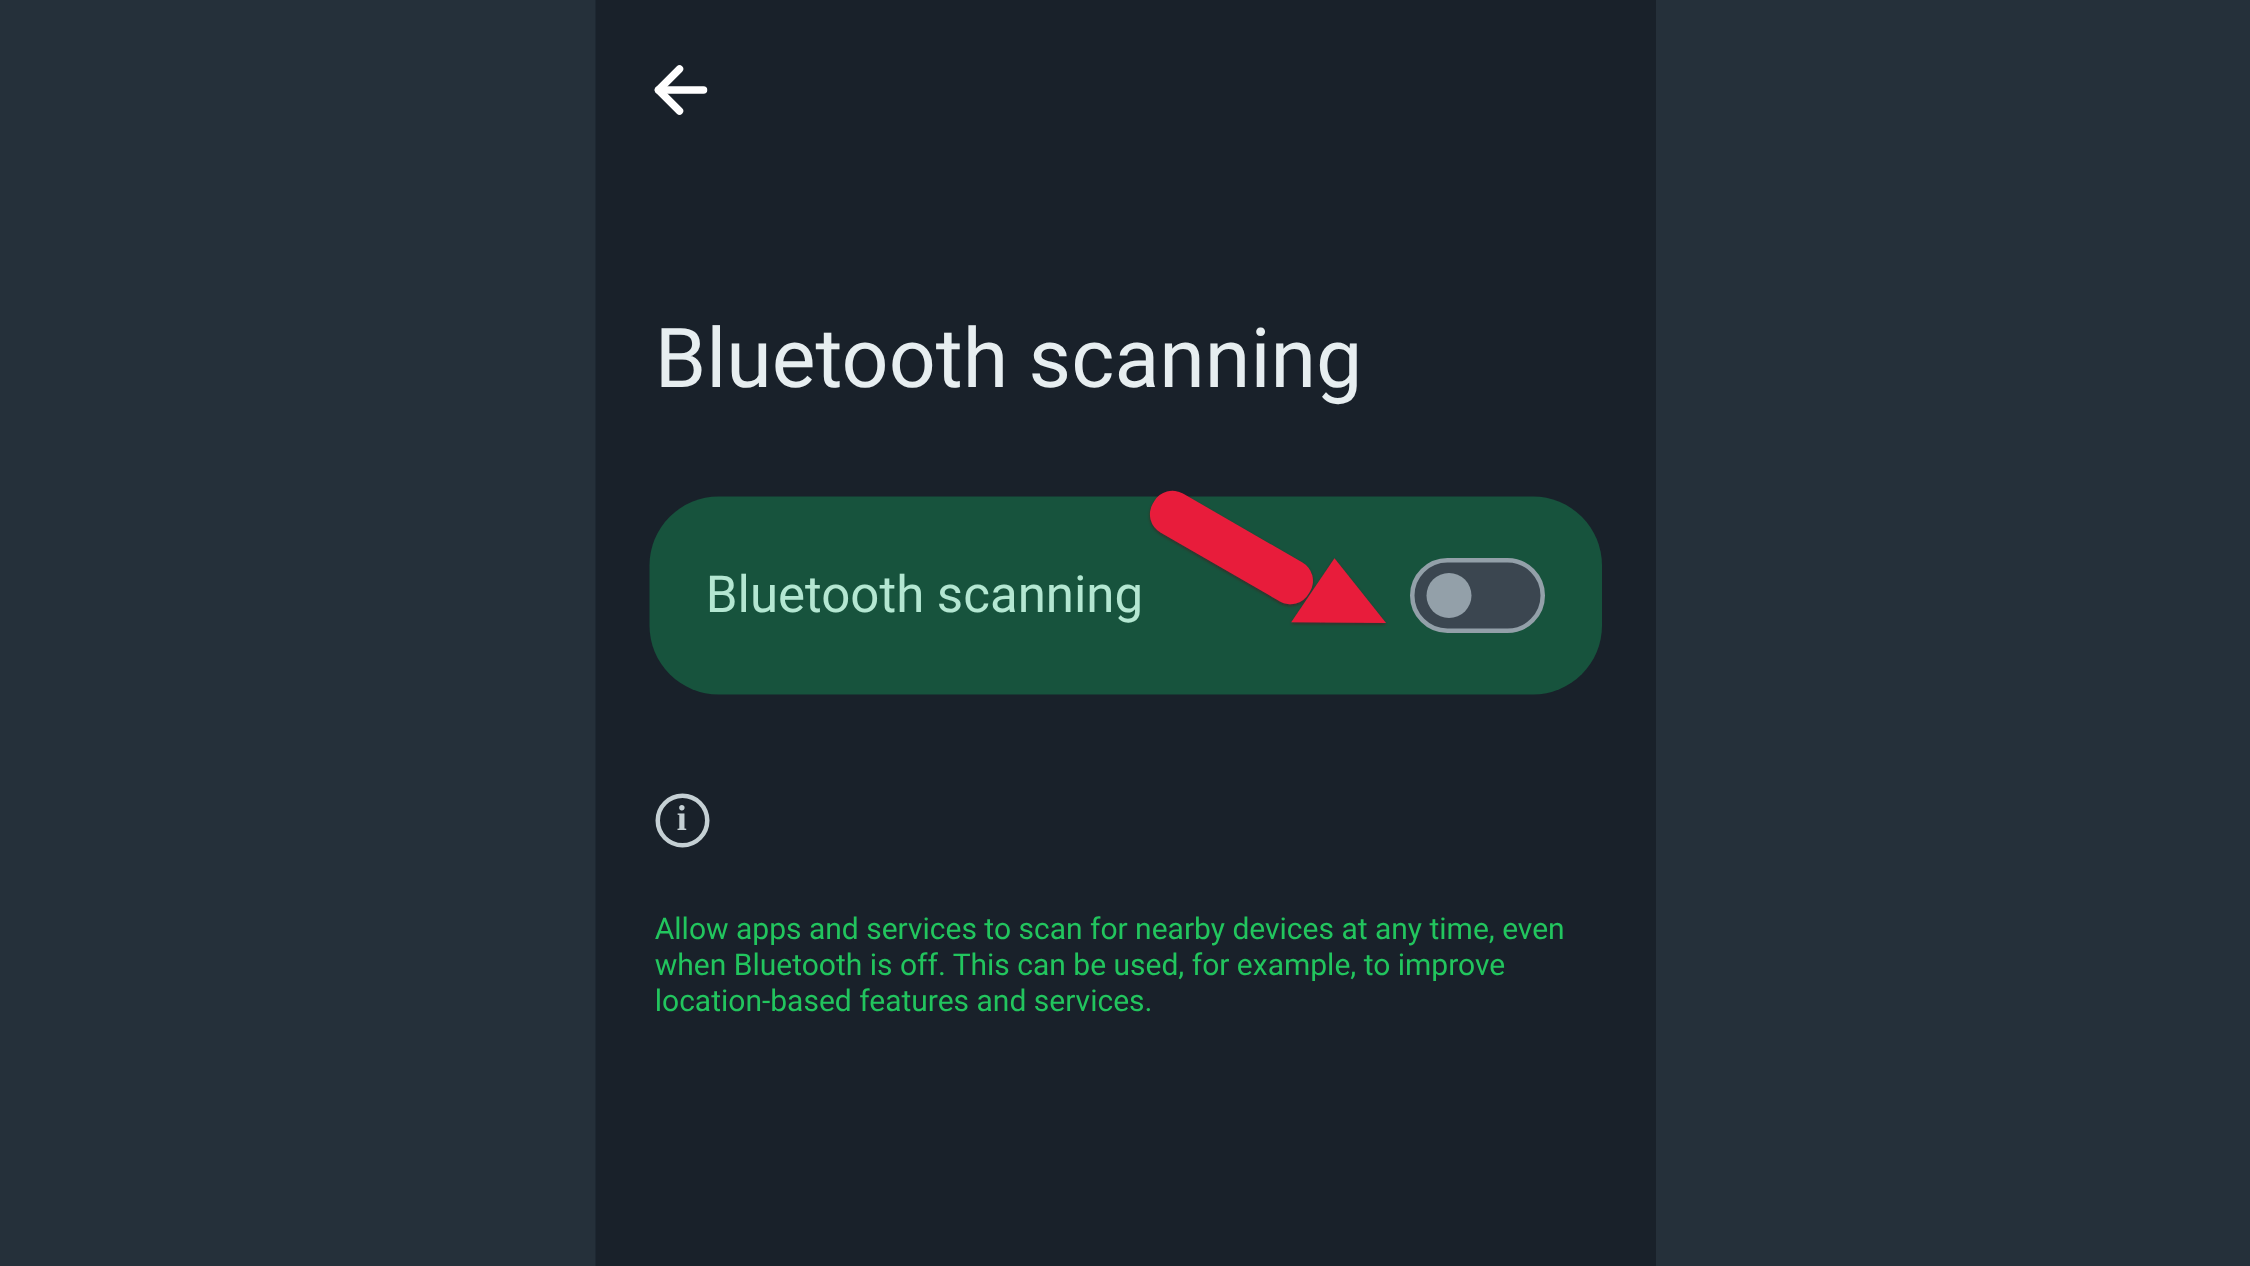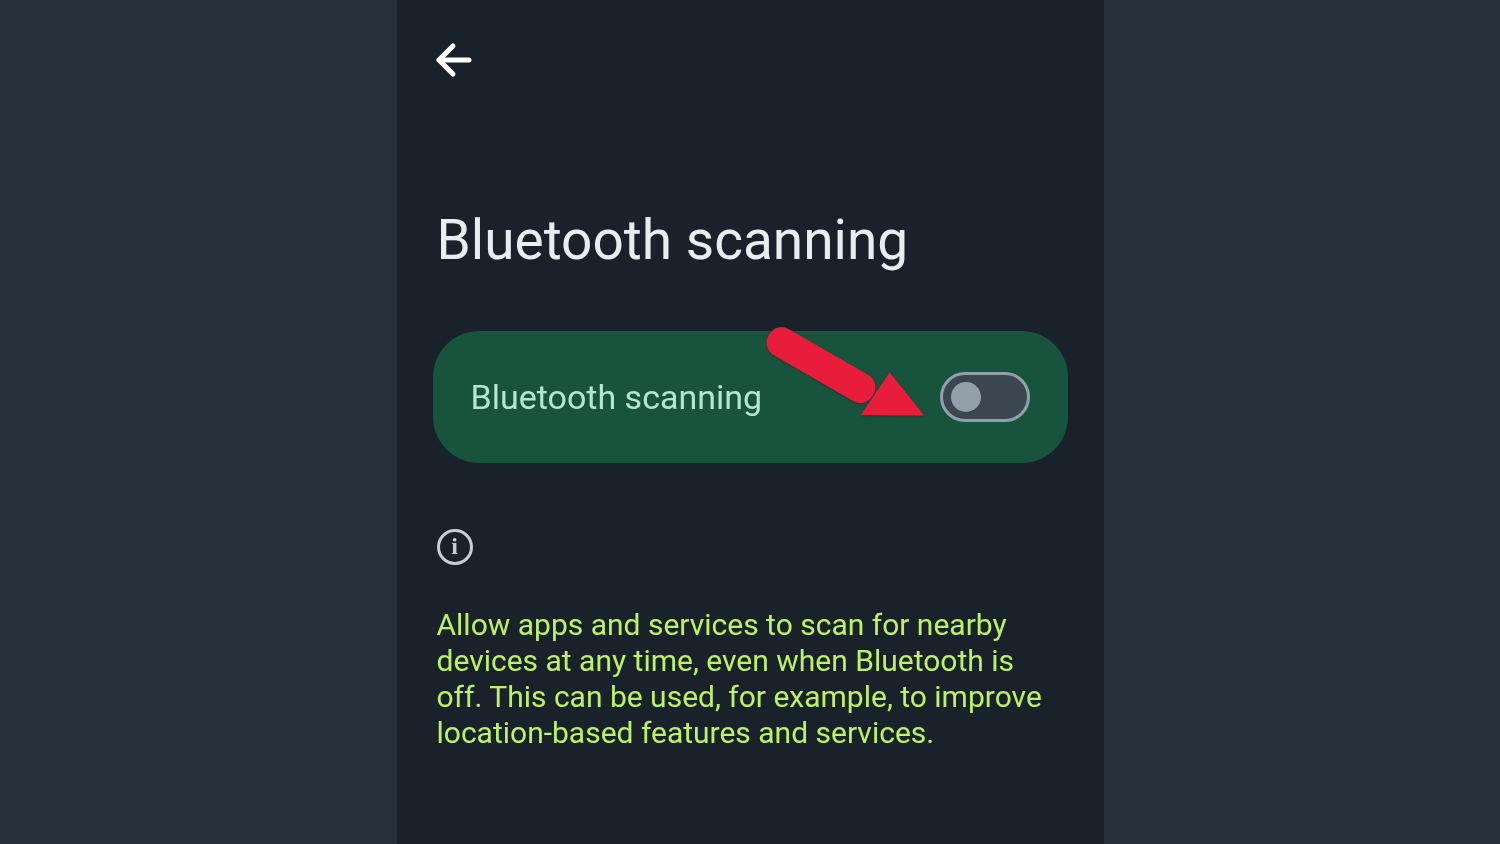--- a/index.html
+++ b/index.html
@@ -84,22 +84,22 @@
     display: flex;
     align-items: center;
     justify-content: center;
     color: #c5d0d4;
     font-size: 24px;
     font-weight: 700;
     margin-bottom: 42px;
     font-family: Georgia, 'Times New Roman', serif;
   }
   .info-text {
-    color: #bef264;
-    font-size: 30px;
+    color: #22c55e;
+    font-size: 20px;
     line-height: 1.2;
     font-weight: 400;
     padding-right: 10px;
   }
   .annotation-arrow {
     position: absolute;
     left: 360px;
     top: 323px;
     pointer-events: none;
   }

